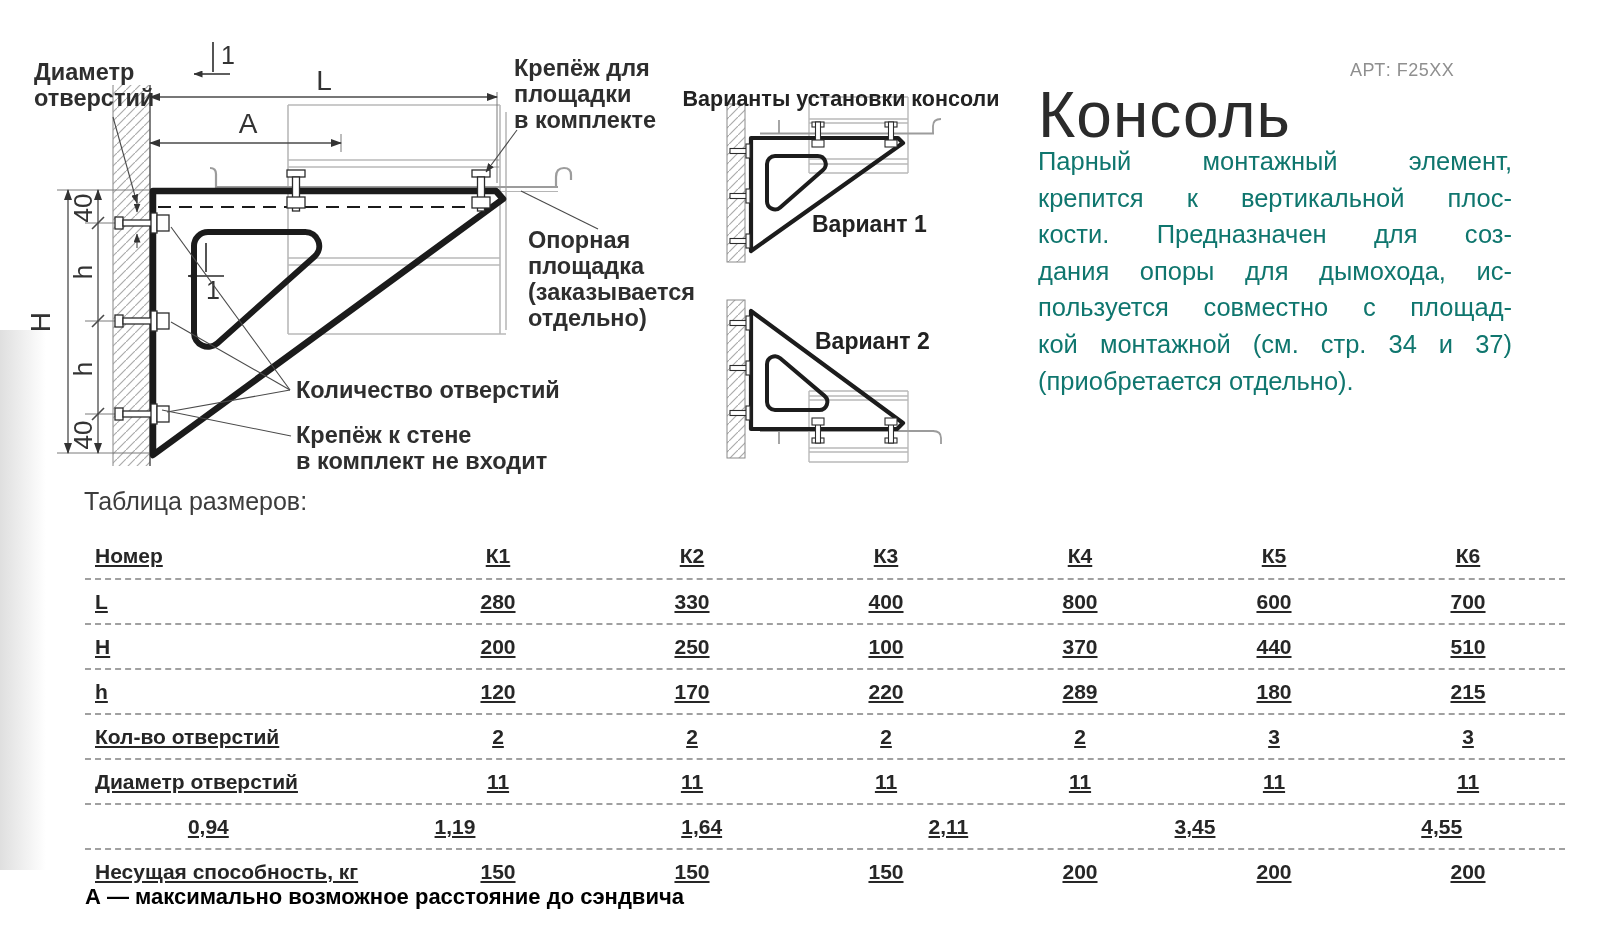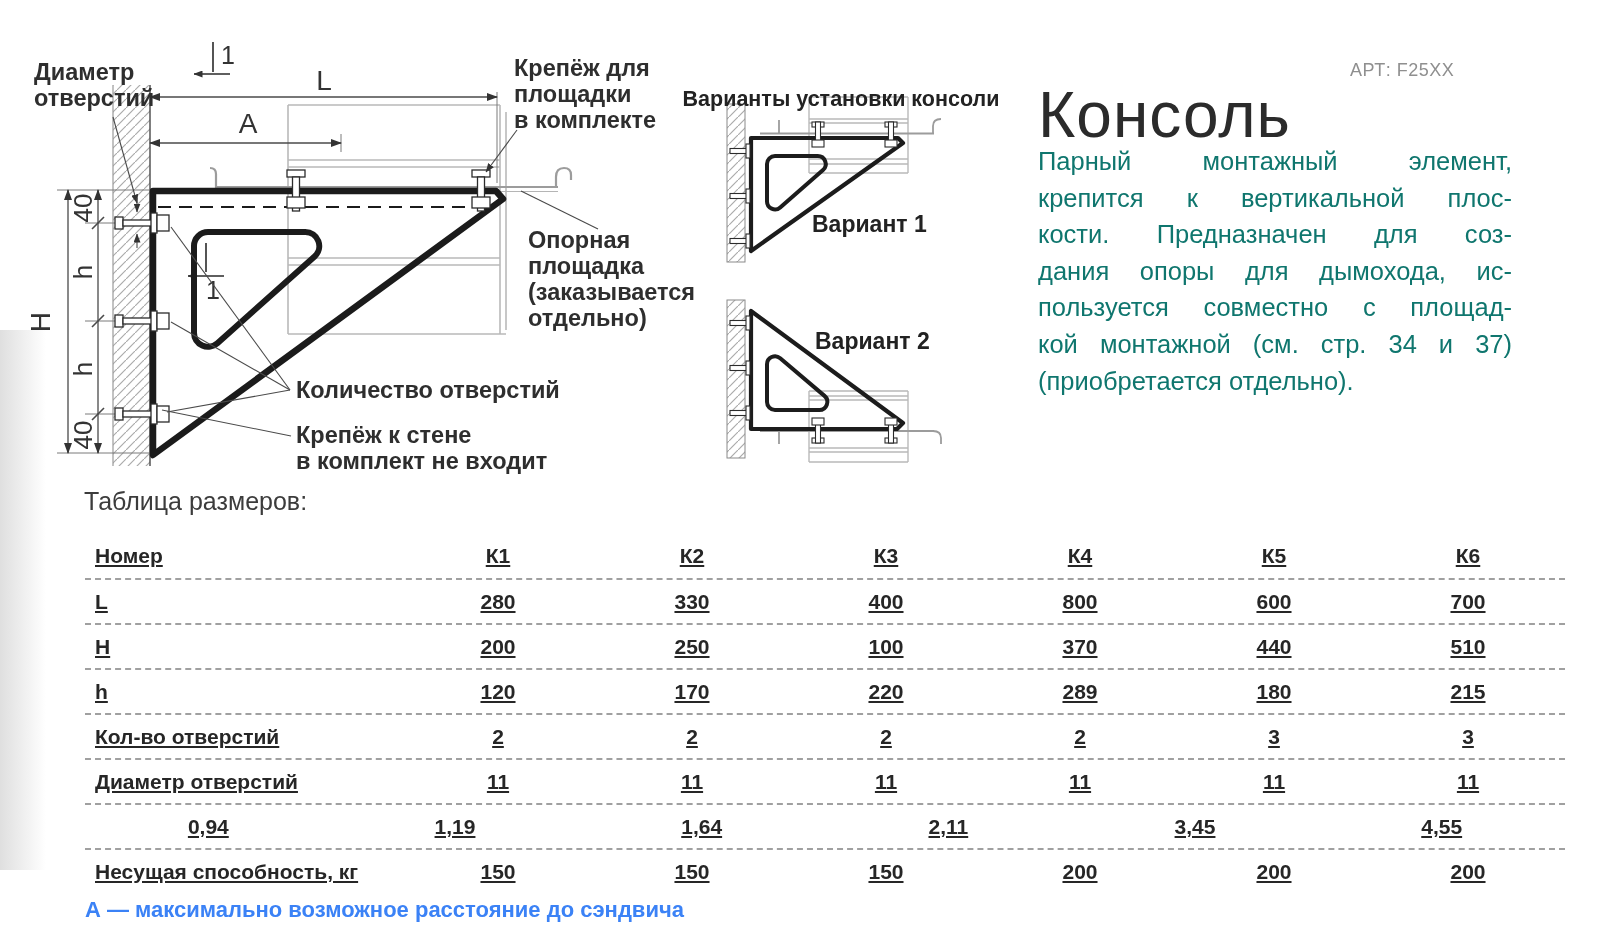--- a/index.html
+++ b/index.html
@@ -22,21 +22,21 @@
   .tline{text-align:justify;text-align-last:justify;}
   .tline:last-child{text-align-last:left;}
 
   .table-title{left:84px;top:487px;font-size:25px;color:#3c3c3c;}
   .size-table{left:85px;top:534px;width:1480px;font-size:21px;font-weight:700;color:#262626;}
   .trow{display:flex;align-items:center;height:43px;border-bottom:2px dashed #a0a0a0;text-decoration:underline;}
   .trow.thead{height:44px;}
   .trow.last{border-bottom:none;}
   .tlabel{flex:0 0 306px;padding-left:10px;}
   .tcell{flex:1;text-align:center;}
-  .footnote{left:85px;top:884px;font-size:22px;font-weight:700;color:#3b82f6;margin-top:13px;}
+  .footnote{left:85px;top:884px;font-size:22px;font-weight:700;color:#000000;}
   .edge-shadow{left:0;top:330px;width:46px;height:540px;
       background:linear-gradient(to right, rgba(140,140,140,0.28), rgba(255,255,255,0));}
 </style>
 </head>
 <body>
 
 <div class="page">
 
   <div class="abs edge-shadow"></div>
 

